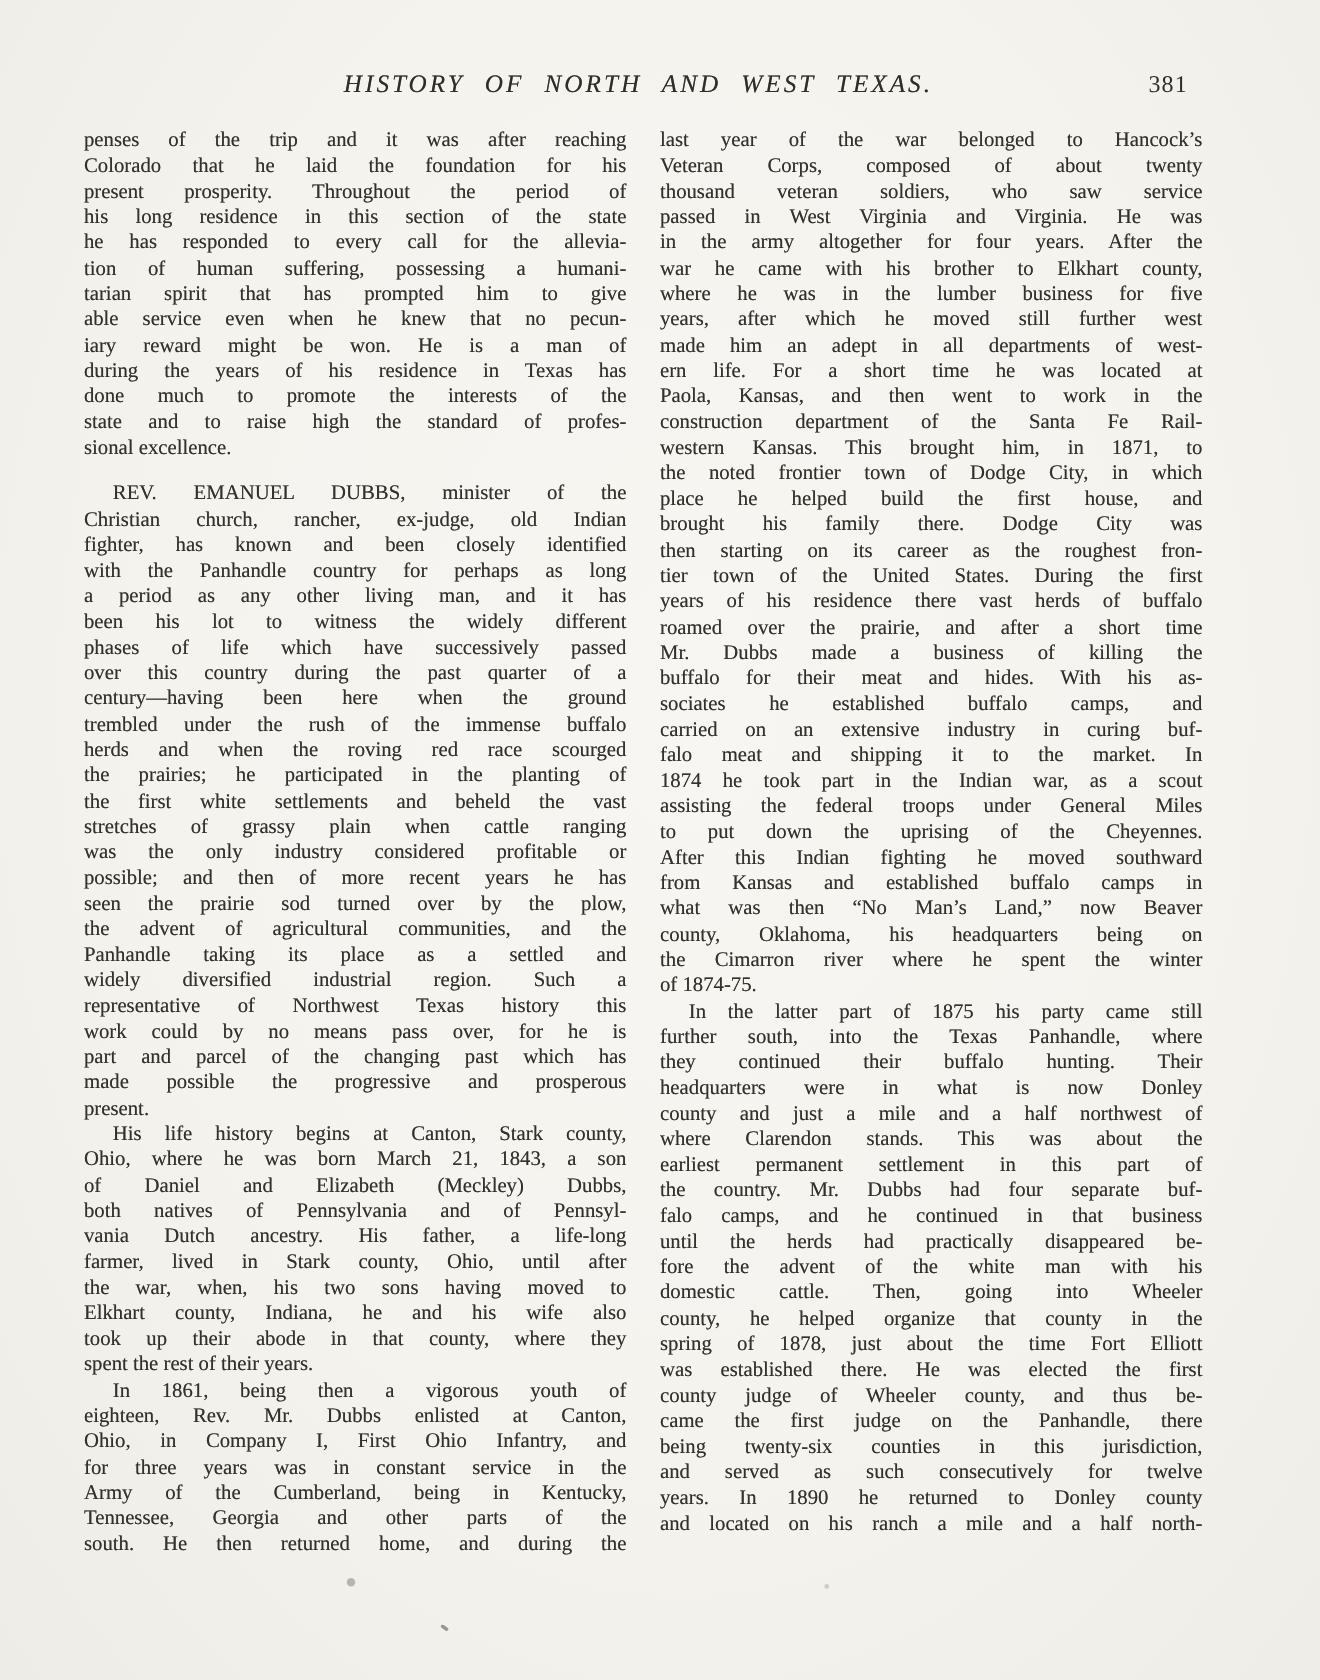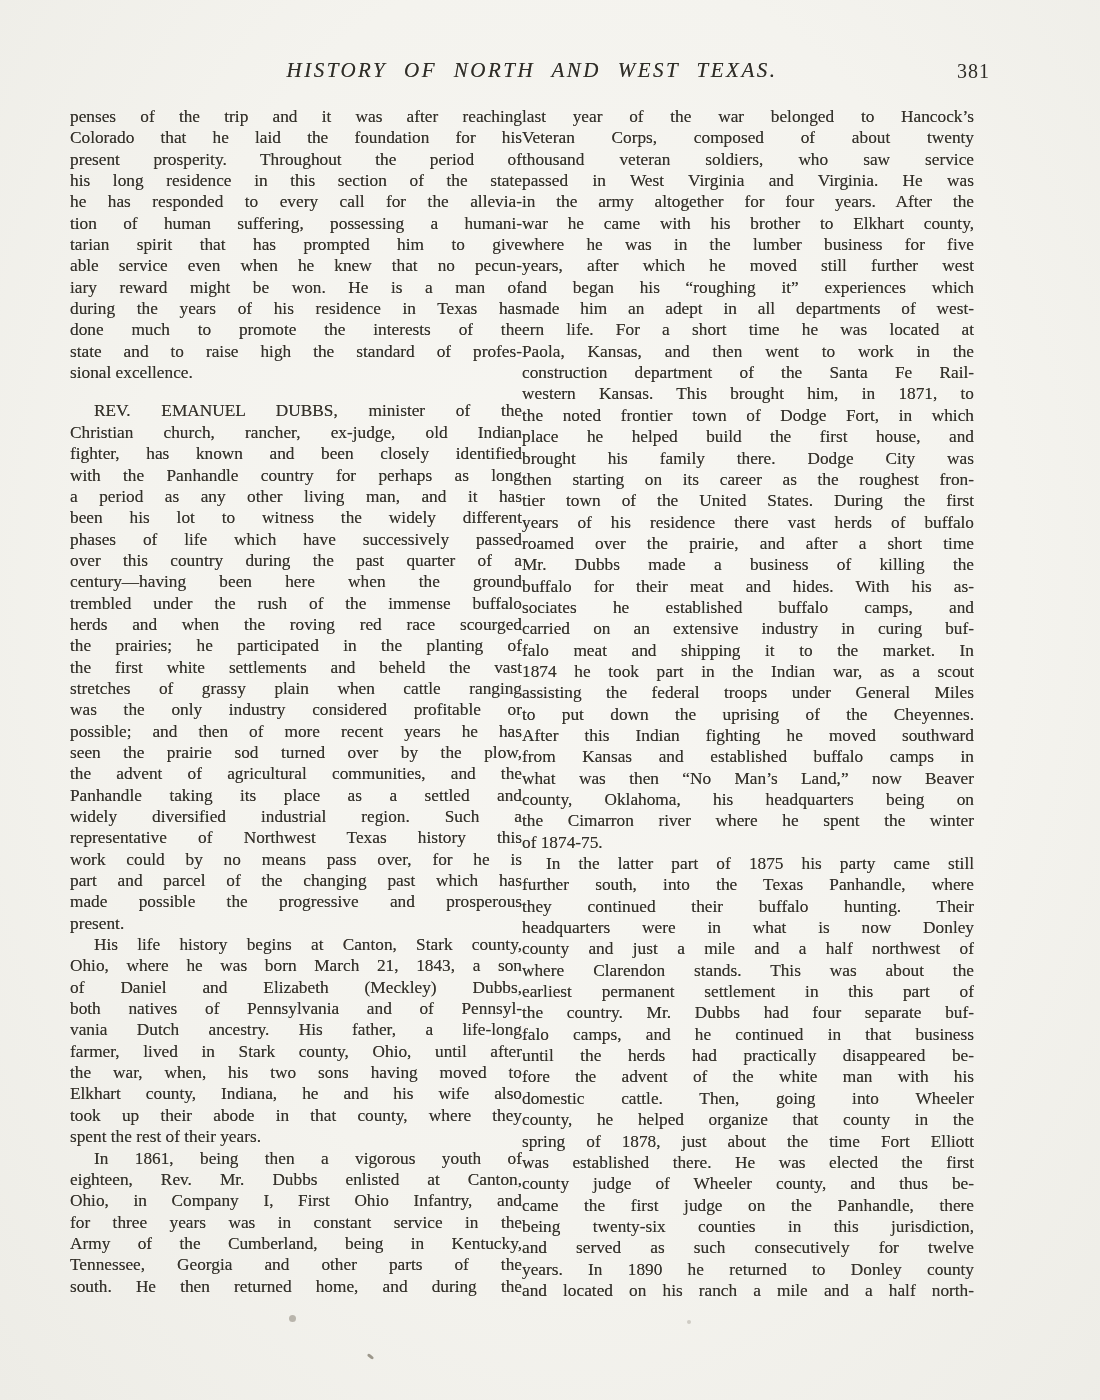--- a/index.html
+++ b/index.html
@@ -35,20 +35,21 @@
     right: 40px; top: 2px;
     font-size: 20px;
     letter-spacing: 1px;
     color: #2f2d27;
   }
   .columns {
     position: absolute;
     top: 106px; left: 70px;
     width: 932px;
     display: flex;
+    gap: 28px;
   }
   .column { width: 452px; }
   .block { margin: 0; }
   .block.gap { margin-top: 17px; }
   .line {
     font-size: 17.3px;
     line-height: 21.35px;
     text-align: justify;
     text-align-last: justify;
     color: #34312a;
@@ -142,27 +143,26 @@
     <div class="column">
         <div class="block">
           <div class="line">last year of the war belonged to Hancock’s</div>
           <div class="line">Veteran Corps, composed of about twenty</div>
           <div class="line">thousand veteran soldiers, who saw service</div>
           <div class="line">passed in West Virginia and Virginia. He was</div>
           <div class="line">in the army altogether for four years. After the</div>
           <div class="line">war he came with his brother to Elkhart county,</div>
           <div class="line">where he was in the lumber business for five</div>
           <div class="line">years, after which he moved still further west</div>
-          <div class="line">and began his “roughing it” experiences which</div>
           <div class="line">made him an adept in all departments of west-</div>
           <div class="line">ern life. For a short time he was located at</div>
           <div class="line">Paola, Kansas, and then went to work in the</div>
           <div class="line">construction department of the Santa Fe Rail-</div>
           <div class="line">western Kansas. This brought him, in 1871, to</div>
-          <div class="line">the noted frontier town of Dodge Fort, in which</div>
+          <div class="line">the noted frontier town of Dodge City, in which</div>
           <div class="line">place he helped build the first house, and</div>
           <div class="line">brought his family there. Dodge City was</div>
           <div class="line">then starting on its career as the roughest fron-</div>
           <div class="line">tier town of the United States. During the first</div>
           <div class="line">years of his residence there vast herds of buffalo</div>
           <div class="line">roamed over the prairie, and after a short time</div>
           <div class="line">Mr. Dubbs made a business of killing the</div>
           <div class="line">buffalo for their meat and hides. With his as-</div>
           <div class="line">sociates he established buffalo camps, and</div>
           <div class="line">carried on an extensive industry in curing buf-</div>

